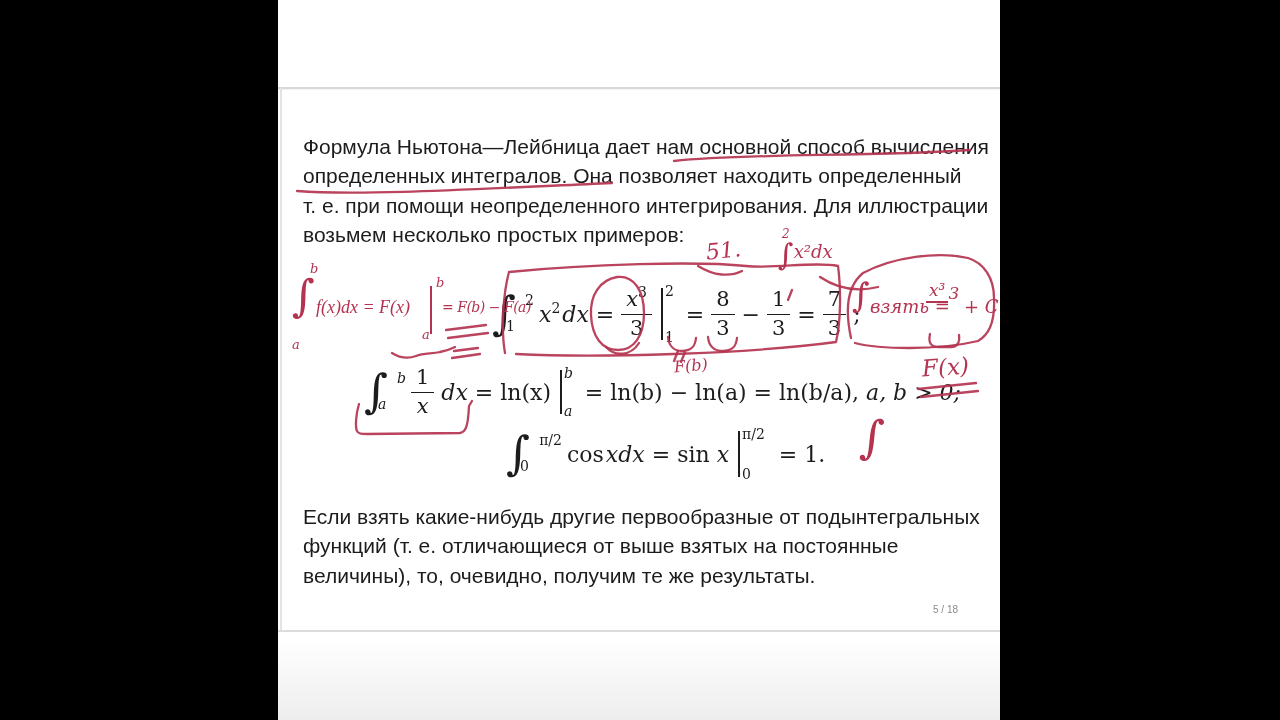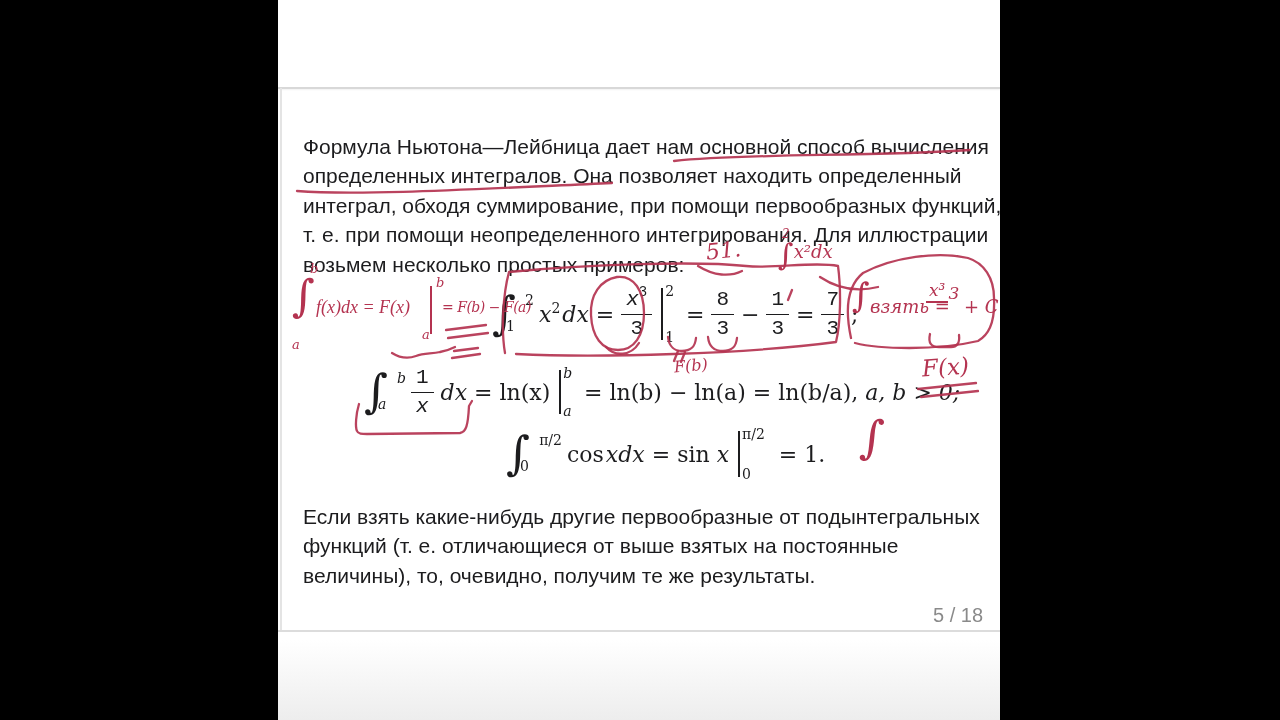--- a/index.html
+++ b/index.html
@@ -22,28 +22,28 @@
        font-family:"DejaVu Serif",serif;font-size:22px;color:#1c1c1e;white-space:nowrap;}
   .fml i{font-style:italic;}
   .int{position:relative;display:inline-block;padding:0 16px 0 0;line-height:.9;}
   .int .g{font-size:46px;}
   .lt,.lb{position:absolute;font-size:14px;line-height:1;}
   .int .lt{top:0;right:-2px;}
   .int .lb{bottom:2px;left:14px;}
   .ev{position:relative;width:1.7px;height:52px;background:#1c1c1e;margin:0 16px 0 2px;}
   .ev .lt{top:-4px;left:4px;white-space:nowrap;}
   .ev .lb{bottom:-4px;left:4px;}
-  .fr{display:inline-flex;flex-direction:column;align-items:center;line-height:1.02;font-size:21px;font-family:Liberation Mono, monospace;}
+  .fr{display:inline-flex;flex-direction:column;align-items:center;line-height:1.02;font-size:21px;}
   .fr .n{padding:0 5px 3px;border-bottom:1.7px solid #1c1c1e;}
   .fr .d{padding-top:3px;}
   sup.e{font-size:14px;line-height:0;vertical-align:9px;}
   .ml2{margin-left:2px;}
   .itl{font-style:italic;}
   .pagenum{position:absolute;left:655px;top:604px;width:60px;text-align:left;
-           color:#8a8a8a;font-size:20px;}
+           color:#8a8a8a;font-size:10px;}
   
   .ink{position:absolute;color:var(--ink,#b43350);font-family:"DejaVu Serif",serif;
        font-style:italic;white-space:nowrap;line-height:1;}
   .inkfr{display:inline-flex;flex-direction:row;align-items:center;line-height:1;}
   .inkfr .n{padding:0 3px 2px;border-bottom:2px solid var(--ink,#b43350);}
   .inkfr .d{padding-top:2px;}
   svg.overlay{position:absolute;left:0;top:0;width:722px;height:720px;pointer-events:none;}
   svg.overlay path,svg.overlay ellipse{fill:none;stroke:var(--ink,#b43350);
        stroke-width:2.3;stroke-linecap:round;stroke-linejoin:round;opacity:.92;}
 </style>
@@ -56,21 +56,20 @@
 
   <div class="stage">
     <div class="hair-top"></div>
     <div class="hair-left"></div>
     <div class="grad-bottom"></div>
     <div class="hair-bottom"></div>
 
     <div class="para" style="left:25px;top:132px;">
       <div class="pline">Формула Ньютона—Лейбница дает нам основной способ вычисления</div>
       <div class="pline">определенных интегралов. Она позволяет находить определенный</div>
-      <div class="pline">интеграл, обходя суммирование, при помощи первообразных функций,</div>
       <div class="pline">т. е. при помощи неопределенного интегрирования. Для иллюстрации</div>
       <div class="pline">возьмем несколько простых примеров:</div>
     </div>
 
     <div class="fml" style="left:214px;top:282px;height:64px;">
       <span class="int"><span class="g">∫</span><span class="lt">2</span><span class="lb">1</span></span>
       <span><i>x</i><sup class="e">2</sup><i class="ml2">dx</i></span>
       <span>=</span>
       <span class="fr">
           <span class="n"><i>x</i><sup class="e">3</sup></span>

